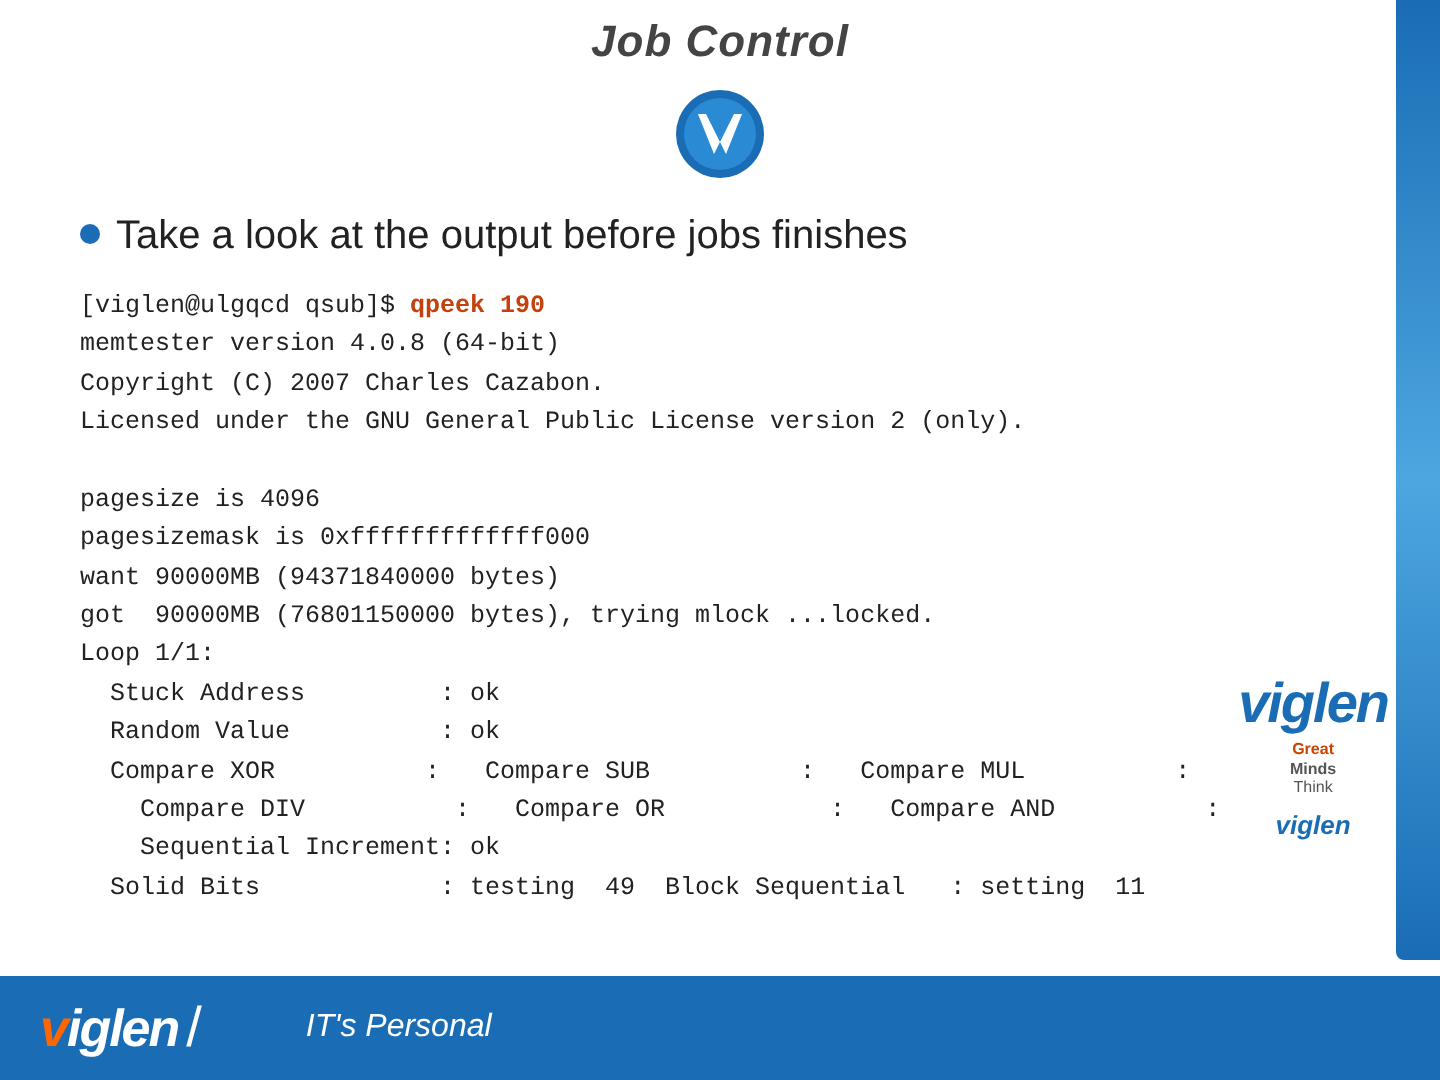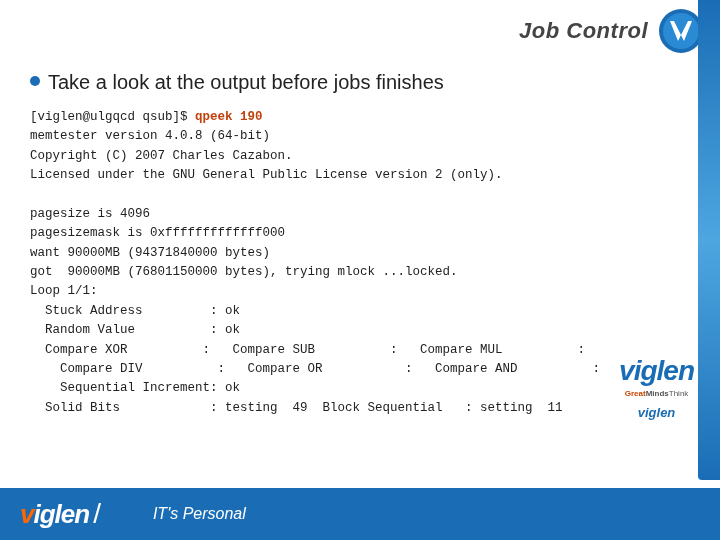--- a/index.html
+++ b/index.html
@@ -21,20 +21,21 @@
     }
 
     
     .header {
       display: flex;
       justify-content: flex-end;
       align-items: center;
       padding: 8px 16px 4px 16px;
       border-bottom: none;
       gap: 10px;
+      flex-direction: column;
     }
 
     .header-title {
       font-size: 22px;
       color: #444444;
       font-style: italic;
       font-weight: bold;
       letter-spacing: 0.5px;
     }
 
@@ -44,21 +45,21 @@
       right: 0;
       top: 0;
       width: 22px;
       height: 480px;
       background: linear-gradient(to bottom, #1a6db5, #4da6e0, #1a6db5);
       border-radius: 0 0 0 4px;
     }
 
     
     .content {
-      padding: 10px 30px 10px 30px;
+      padding: 10px 30px 10px 40px;
     }
 
     
     .bullet-point {
       display: flex;
       align-items: flex-start;
       margin-bottom: 12px;
       gap: 8px;
     }
 
@@ -194,21 +195,21 @@
 <span>  Random Value          : ok</span>
 <span>  Compare XOR          :   Compare SUB          :   Compare MUL          :</span>
 <span>    Compare DIV          :   Compare OR           :   Compare AND          :</span>
 <span>    Sequential Increment: ok</span>
 <span>  Solid Bits            : testing  49  Block Sequential   : setting  11</span></div>
 
   </div>
 
   <div class="side-logo">
     <div style="font-size:28px; font-style:italic; font-weight:bold; color:#1a6db5; letter-spacing:-1px;">viglen</div>
-    <div style="display:flex; flex-direction:row; align-items:center; line-height:1.2;">
+    <div style="display:flex; flex-direction:column; align-items:center; line-height:1.2;">
       <span style="color:#cc4400; font-size:8px; font-weight:bold;">Great</span>
       <span style="color:#555; font-size:8px;font-weight:bold;">Minds</span>
       <span style="color:#555; font-size:8px;">Think</span>
     </div>
     <div style="font-size:13px; font-style:italic; font-weight:bold; color:#1a6db5; margin-top:4px;">viglen</div>
   </div>
 
   <div class="footer">
     <div class="footer-logo">
       <span class="footer-logo-text">

